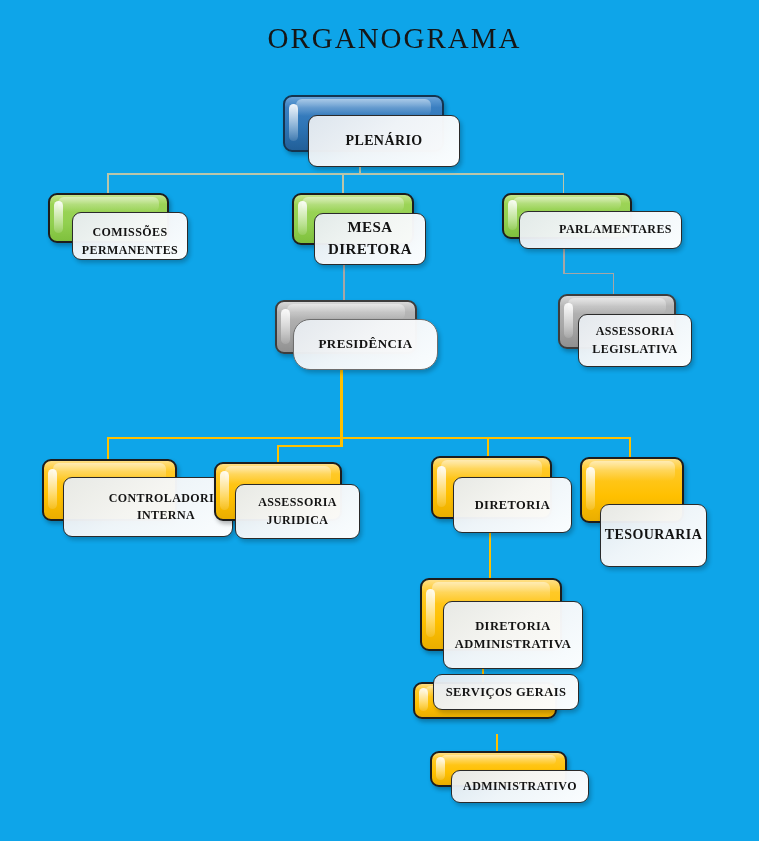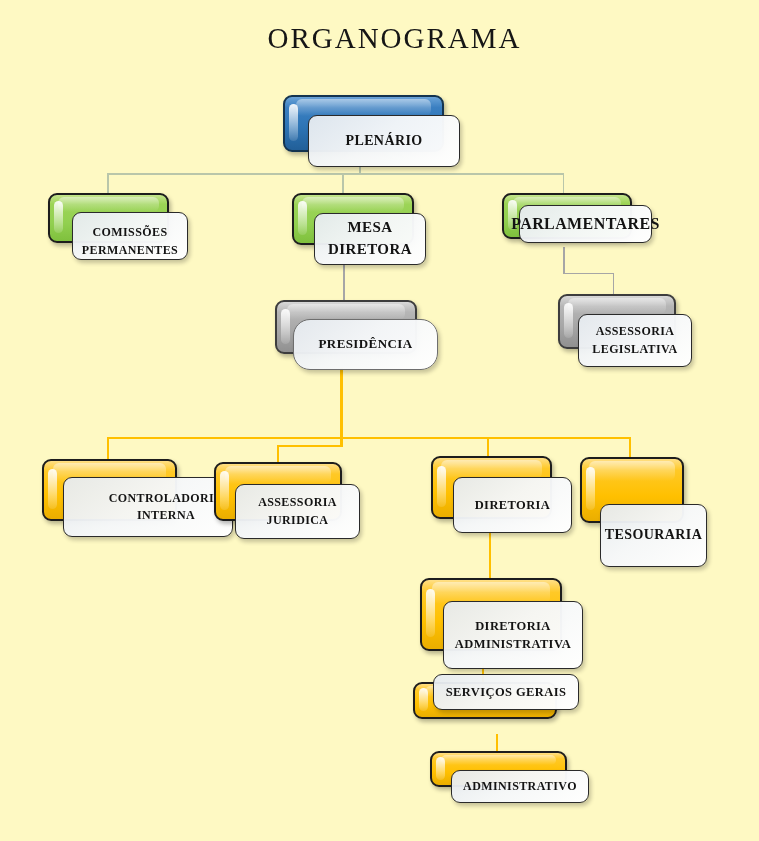--- a/index.html
+++ b/index.html
@@ -1,17 +1,17 @@
 <!DOCTYPE html>
 <html><head>
 <meta charset="utf-8">
 <style>
   html,body{margin:0;padding:0;background:#ffffff;}
   #canvas{
-    position:relative;width:759px;height:841px;background:#fef9c3;overflow:hidden;
+    position:relative;width:759px;height:841px;background:#0ea5e9;overflow:hidden;
     font-family:"Liberation Serif","DejaVu Serif",serif;
   }
   #chart-title{
     position:absolute;left:0;top:22px;width:100%;padding-left:30px;box-sizing:border-box;
     text-align:center;font-size:29px;font-weight:400;letter-spacing:2px;color:#161616;
   }
   .shape{
     position:absolute;border:2px solid #1f1f1f;border-radius:9px;
     box-shadow:2px 3px 4px rgba(0,0,0,0.28);
   }
@@ -44,21 +44,21 @@
   #n-plenario .shape{left:283px;top:95px;width:157px;height:53px;}
   #n-plenario .plate{left:308px;top:115px;width:150px;height:50px;font-size:14px;}
 
   #n-comissoes .shape{left:48px;top:193px;width:117px;height:46px;}
   #n-comissoes .plate{left:72px;top:212px;width:114px;height:46px;font-size:12px;align-items:flex-end;}
 
   #n-mesa .shape{left:292px;top:193px;width:118px;height:48px;}
   #n-mesa .plate{left:314px;top:213px;width:110px;height:50px;font-size:15px;}
 
   #n-parlamentares .shape{left:502px;top:193px;width:126px;height:42px;}
-  #n-parlamentares .plate{left:519px;top:205px;width:131px;height:36px;font-size:16px;}
+  #n-parlamentares .plate{left:519px;top:211px;width:131px;height:36px;font-size:12px;padding-left:30px;}
 
   #n-presidencia .shape{left:275px;top:300px;width:138px;height:50px;}
   #n-presidencia .plate{left:293px;top:319px;width:143px;height:49px;font-size:13px;}
 
   #n-assleg .shape{left:558px;top:294px;width:114px;height:51px;}
   #n-assleg .plate{left:578px;top:314px;width:112px;height:51px;font-size:12px;}
 
   #n-controladoria .shape{left:42px;top:459px;width:131px;height:58px;}
   #n-controladoria .plate{left:63px;top:477px;width:132px;height:58px;font-size:12px;padding-left:36px;}
 

